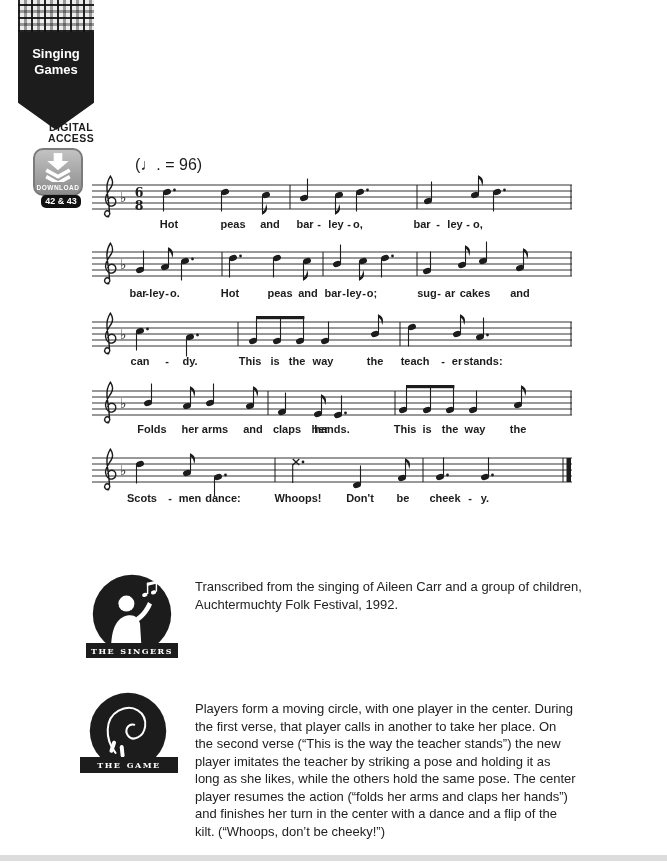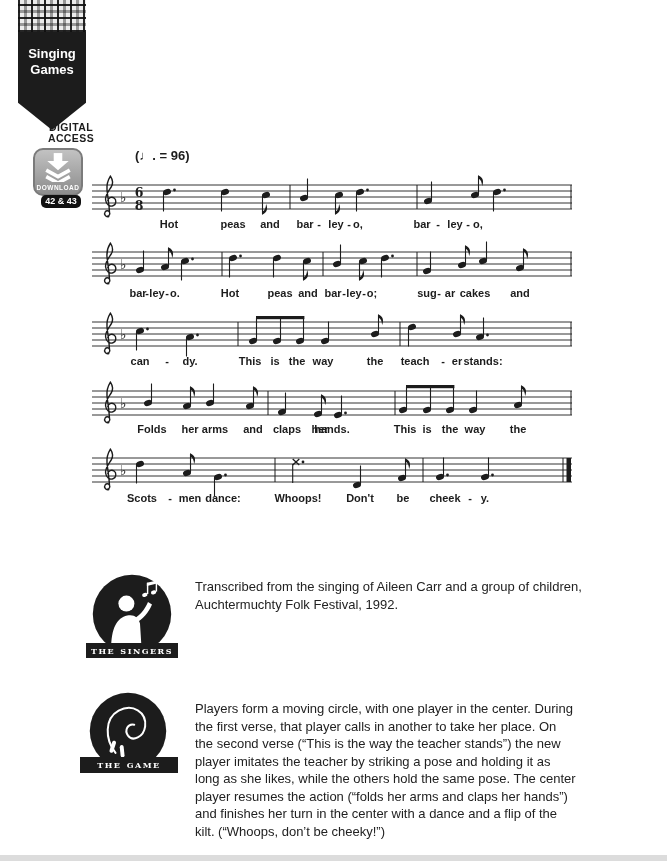--- a/index.html
+++ b/index.html
@@ -2,21 +2,21 @@
 <html><head>
 <meta charset="utf-8">
 <style>
   html,body{margin:0;padding:0;background:#fff;}
   .page{position:relative;width:667px;height:864px;background:#fff;overflow:hidden;
         font-family:"Liberation Sans",sans-serif;color:#1c1c1c;}
   .abs{position:absolute;}
   .pre{white-space:pre-line;}
 
   
-  .ribbon{left:18px;top:0;width:68px;height:130px;background:#1c1c1c;
+  .ribbon{left:18px;top:0;width:76px;height:130px;background:#1c1c1c;
           clip-path:polygon(0 0,100% 0,100% 79%,50% 100%,0 79%);}
   .tartan{position:absolute;left:0;top:0;width:100%;height:32px;
      background:
       repeating-linear-gradient(90deg, rgba(15,15,15,.9) 0 2px, transparent 2px 6px, rgba(15,15,15,.38) 6px 9px, transparent 9px 13px),
       repeating-linear-gradient(0deg, rgba(15,15,15,.9) 0 2px, transparent 2px 6px, rgba(15,15,15,.38) 6px 9px, transparent 9px 13px),
       #ececec;}
   .ribbon-label{position:absolute;left:0;top:46px;width:100%;text-align:center;
       color:#fff;font-weight:700;font-size:13px;line-height:16px;}
 
   
@@ -27,21 +27,21 @@
   .dl-label{position:absolute;left:0;bottom:3px;width:100%;text-align:center;color:#fff;
       font-weight:700;font-size:6.5px;letter-spacing:.5px;}
   .tracks{left:41px;top:195px;width:40px;height:13px;background:#111;border-radius:5px;
       color:#fff;font-weight:700;font-size:9px;text-align:center;line-height:13px;}
 
   
   .title{left:130px;top:30px;width:505px;text-align:center;
       font-family:"DejaVu Serif",serif;font-weight:700;font-variant:small-caps;
       font-size:49px;line-height:45px;letter-spacing:2px;}
 
-  .tempo{left:135px;top:148px;font-weight:700;font-size:13px;}
+  .tempo{left:135px;top:156px;font-weight:400;font-size:16px;}
 
   
   .system{position:absolute;left:92px;width:480px;height:56px;}
   .lyrics{position:absolute;left:92px;width:480px;height:14px;}
   .lyrics span{position:absolute;top:0;transform:translateX(-50%);
       font-size:11px;font-weight:600;white-space:nowrap;}
   .ts{font-family:"DejaVu Serif",serif;font-weight:700;font-size:12.5px;}
 
   
   .badge{border-radius:50%;}

